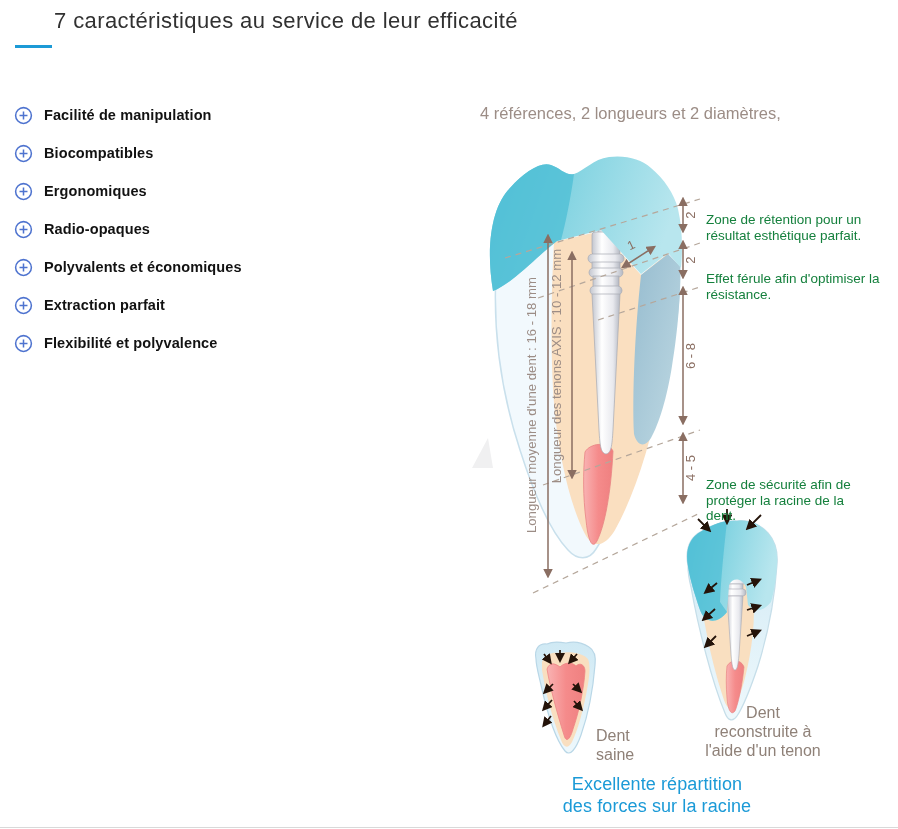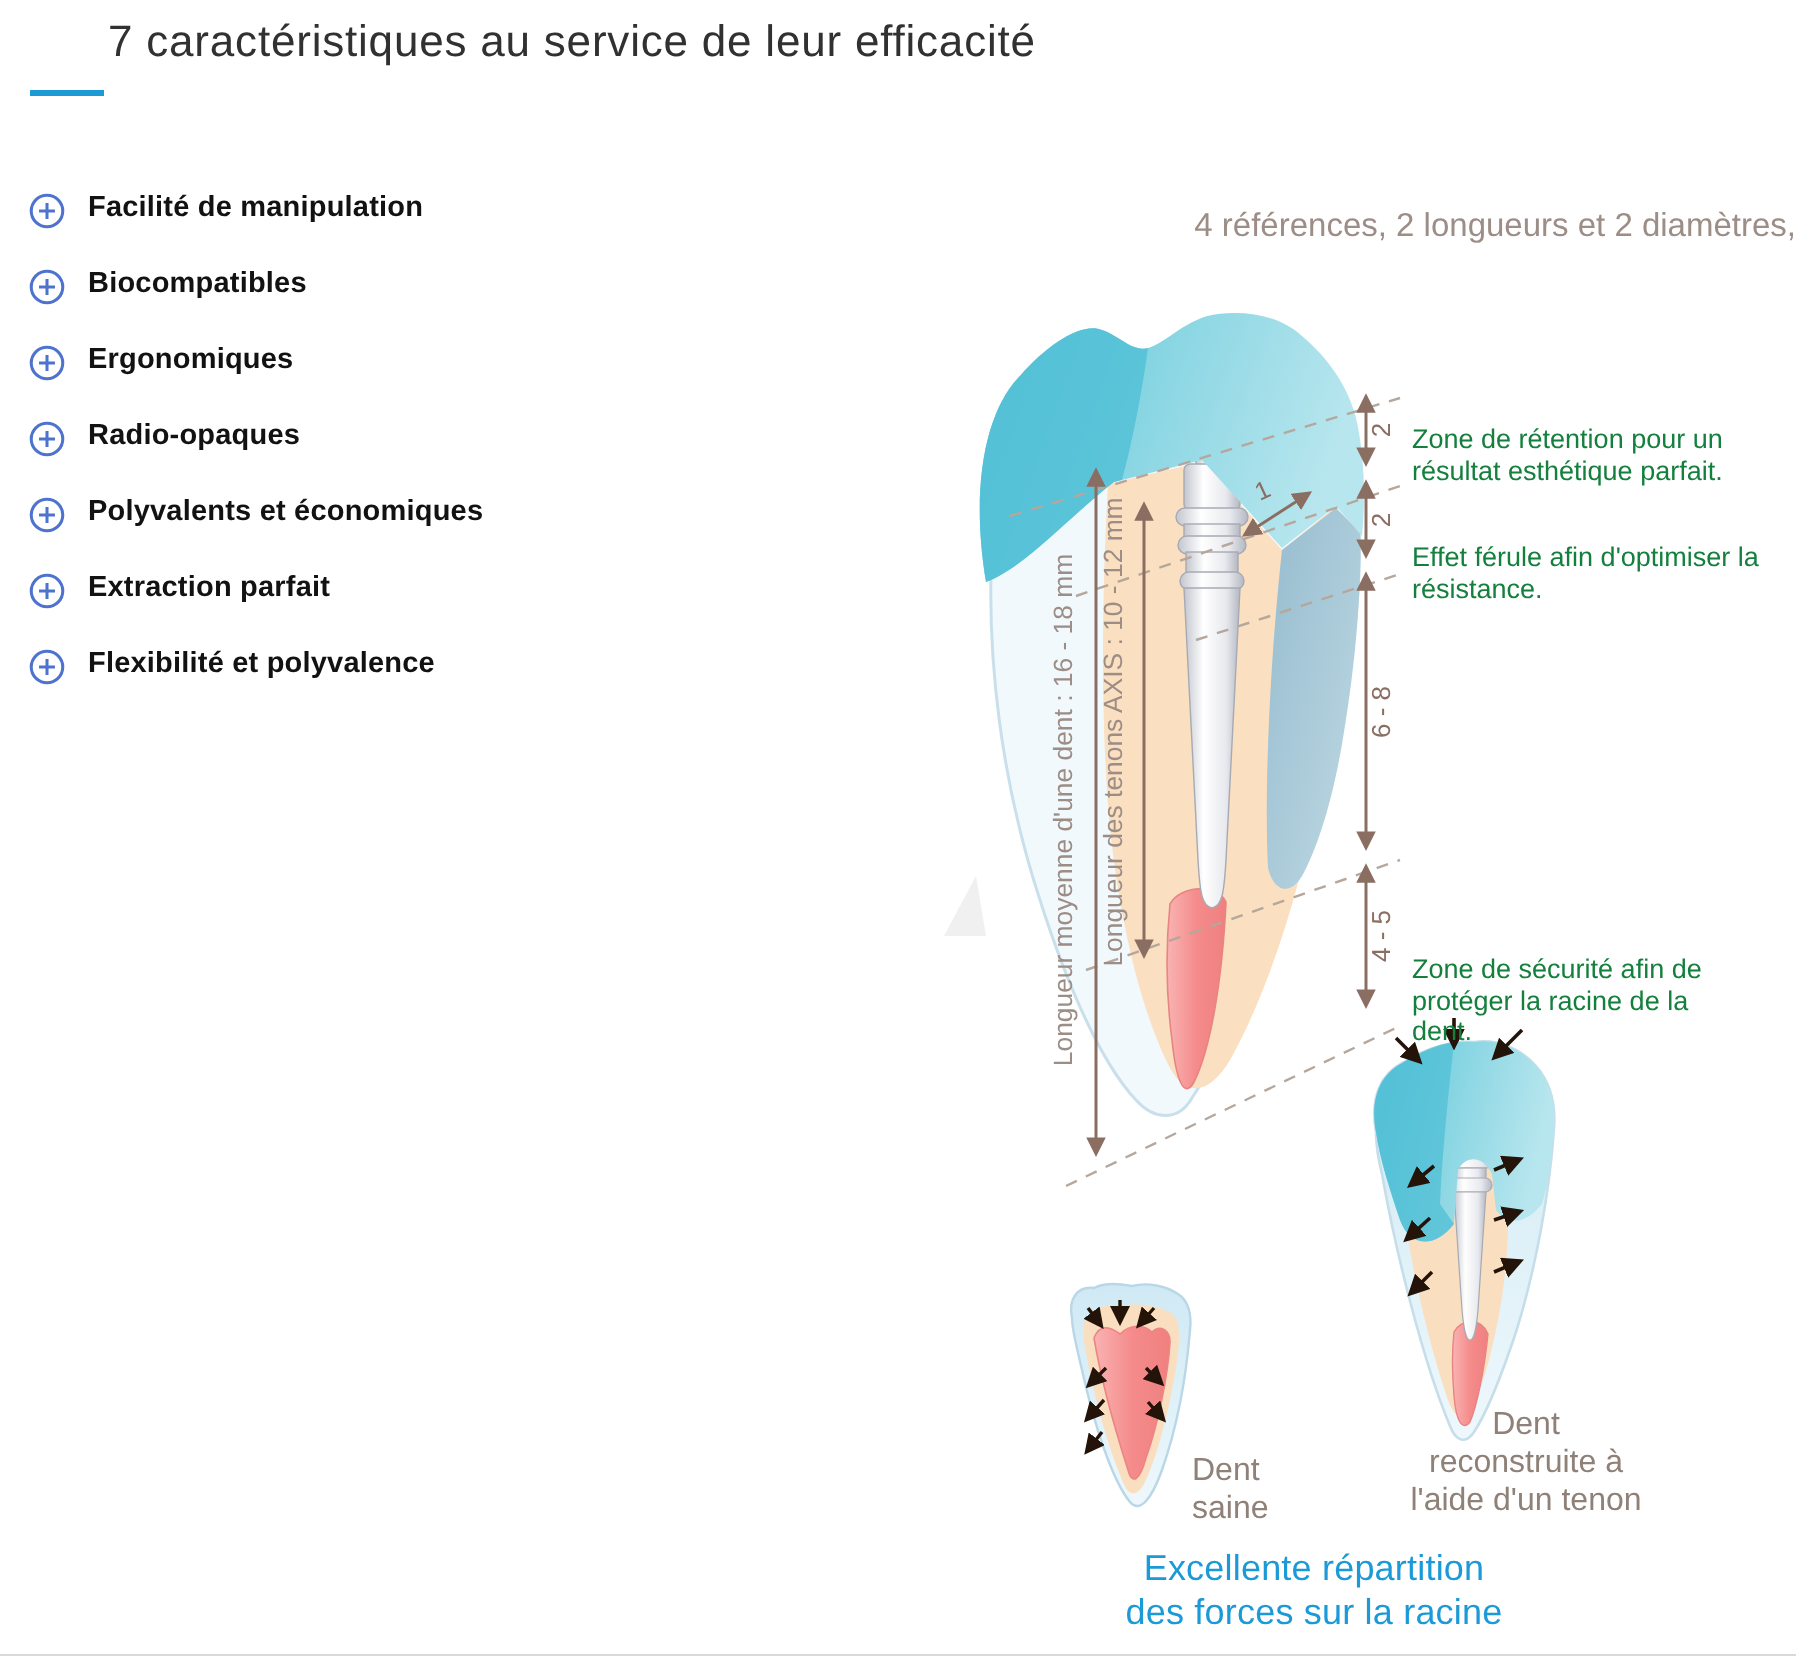--- a/index.html
+++ b/index.html
@@ -6,26 +6,26 @@
   #stage{position:relative;width:898px;height:829px;background:#fff;overflow:hidden;
          font-family:"Liberation Sans",sans-serif;}
   .abs{position:absolute;}
 
   
   #page-title{left:14px;top:8px;font-size:22px;color:#313131;letter-spacing:.4px;font-weight:400;margin-left:40px;}
   #title-underline{left:15px;top:45px;width:37px;height:3px;background:#1c9ad6;}
 
   
   #features{left:14px;top:96px;}
-  .feat-row{display:flex;align-items:flex-start;height:38px;cursor:pointer;}
+  .feat-row{display:flex;align-items:center;height:38px;cursor:pointer;}
   .feat-icon{width:19px;height:19px;margin-right:11px;flex:0 0 auto;}
   .feat-label{font-size:14.5px;font-weight:bold;color:#121212;letter-spacing:.1px;}
 
   
-  #diagram-heading{left:480px;top:102px;width:418px;text-align:right;
+  #diagram-heading{left:480px;top:102px;width:418px;text-align:left;
      font-size:16.5px;line-height:22px;color:#9c8d86;}
   .annotation{font-size:13.5px;line-height:15.5px;color:#15803d;margin-top:28px;}
   #ann-retention{left:706px;top:184px;width:162px;}
   #ann-ferrule{left:706px;top:243px;width:178px;}
   #ann-security{left:706px;top:449px;width:168px;}
 
   .tooth-label{font-size:16px;line-height:19px;color:#8f8178;}
   #label-healthy{left:596px;top:726px;width:80px;}
   #label-recon{left:692px;top:703px;width:142px;text-align:center;}
   #caption-blue{left:534px;top:774px;width:246px;text-align:center;

